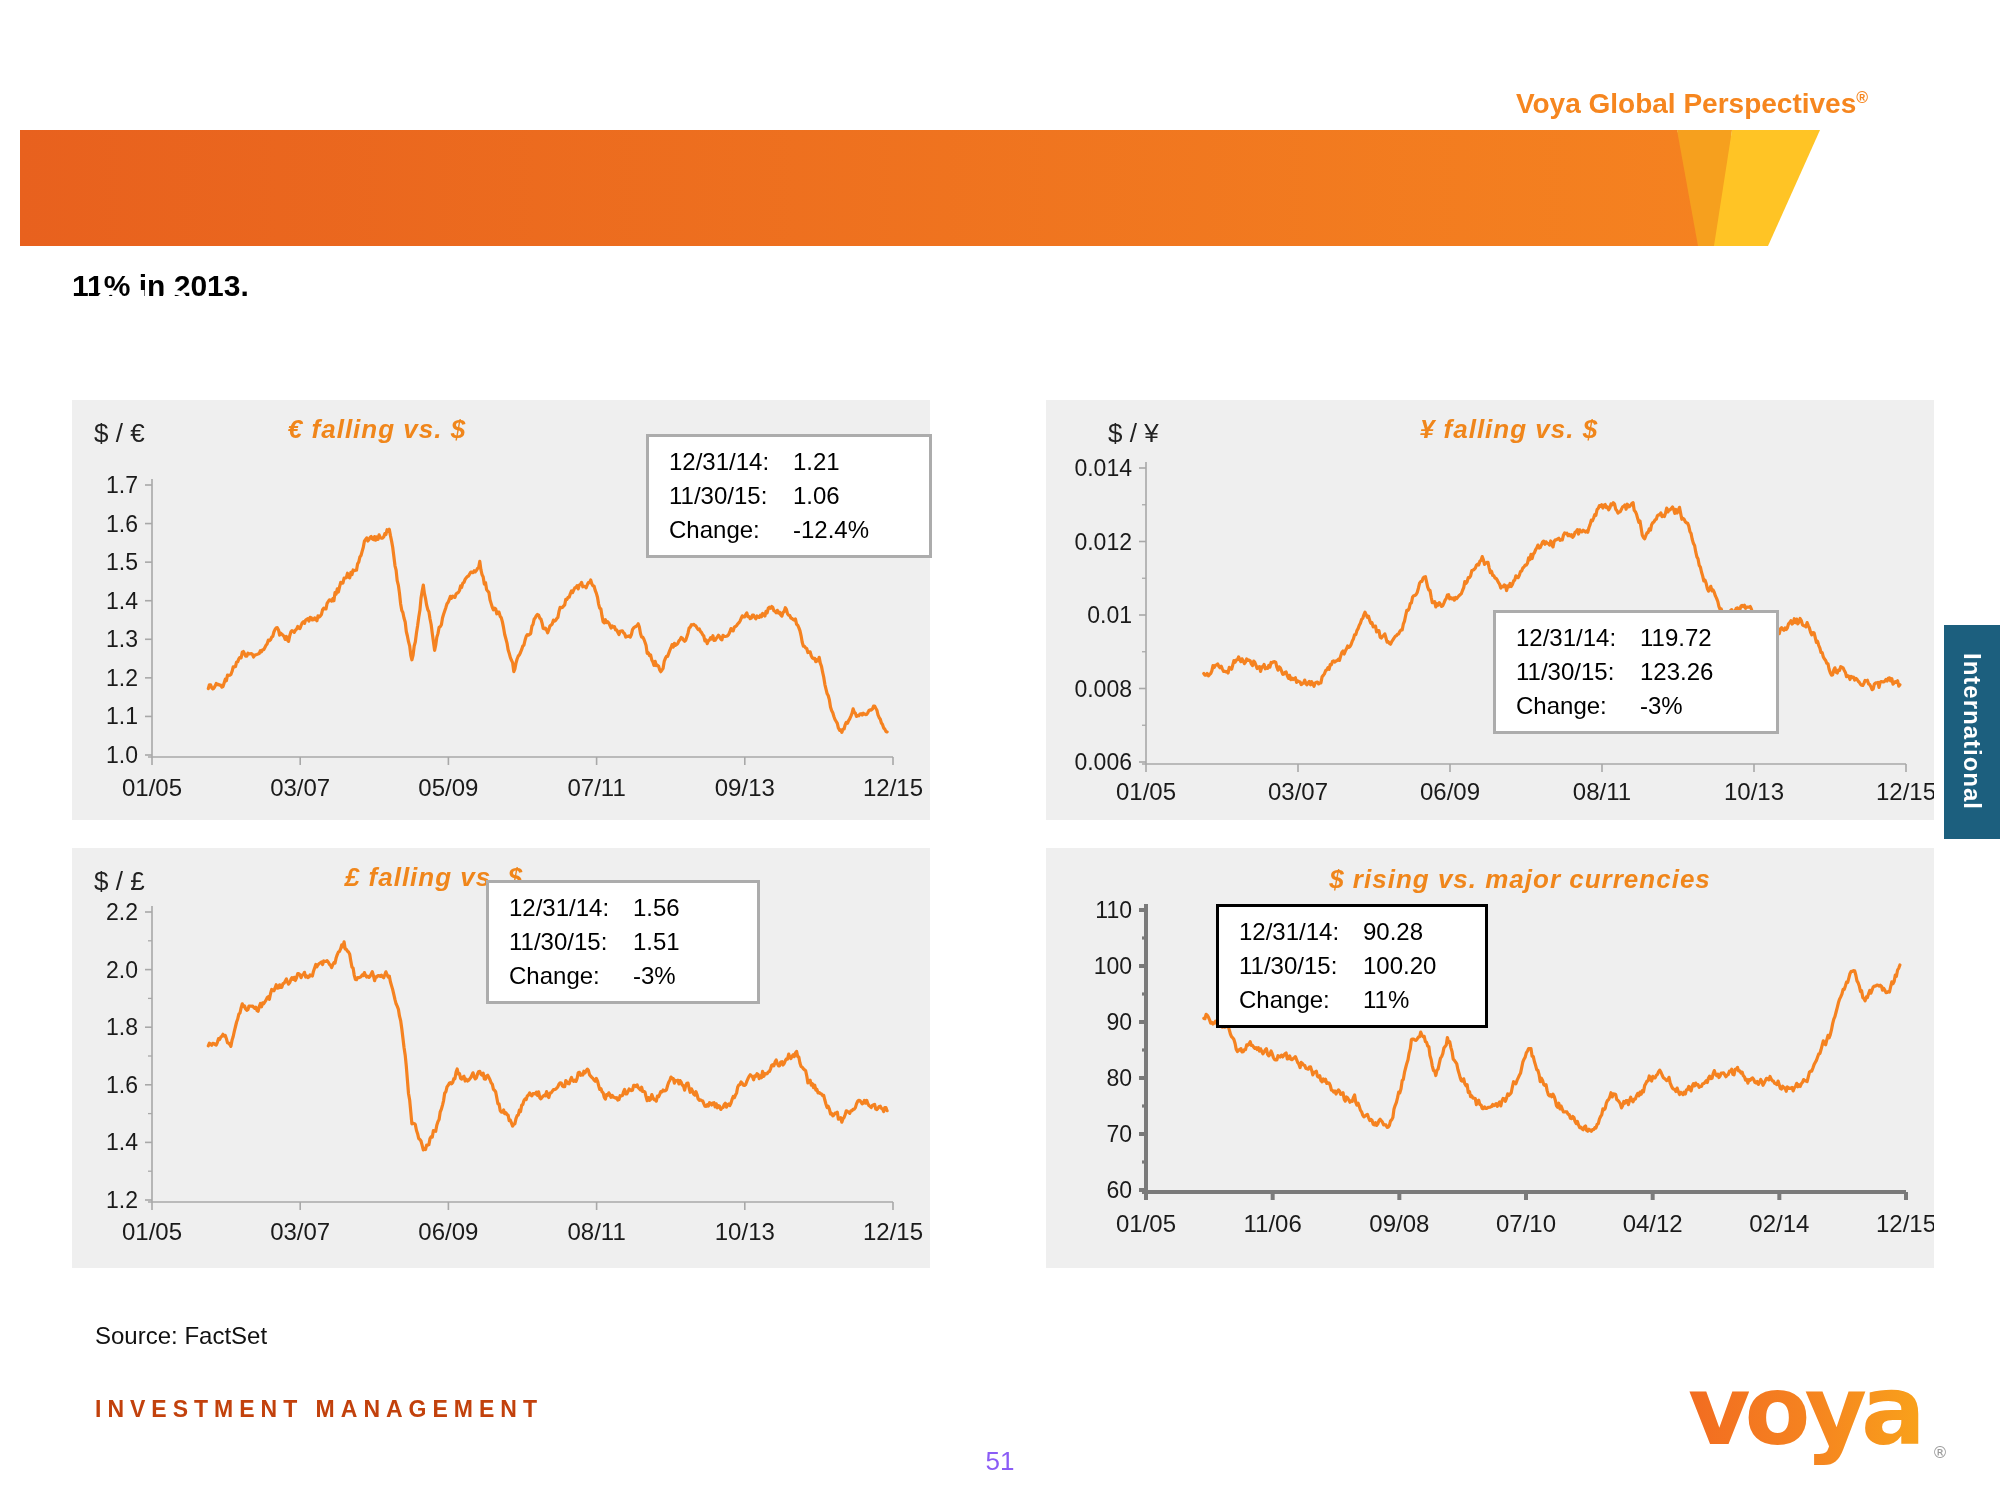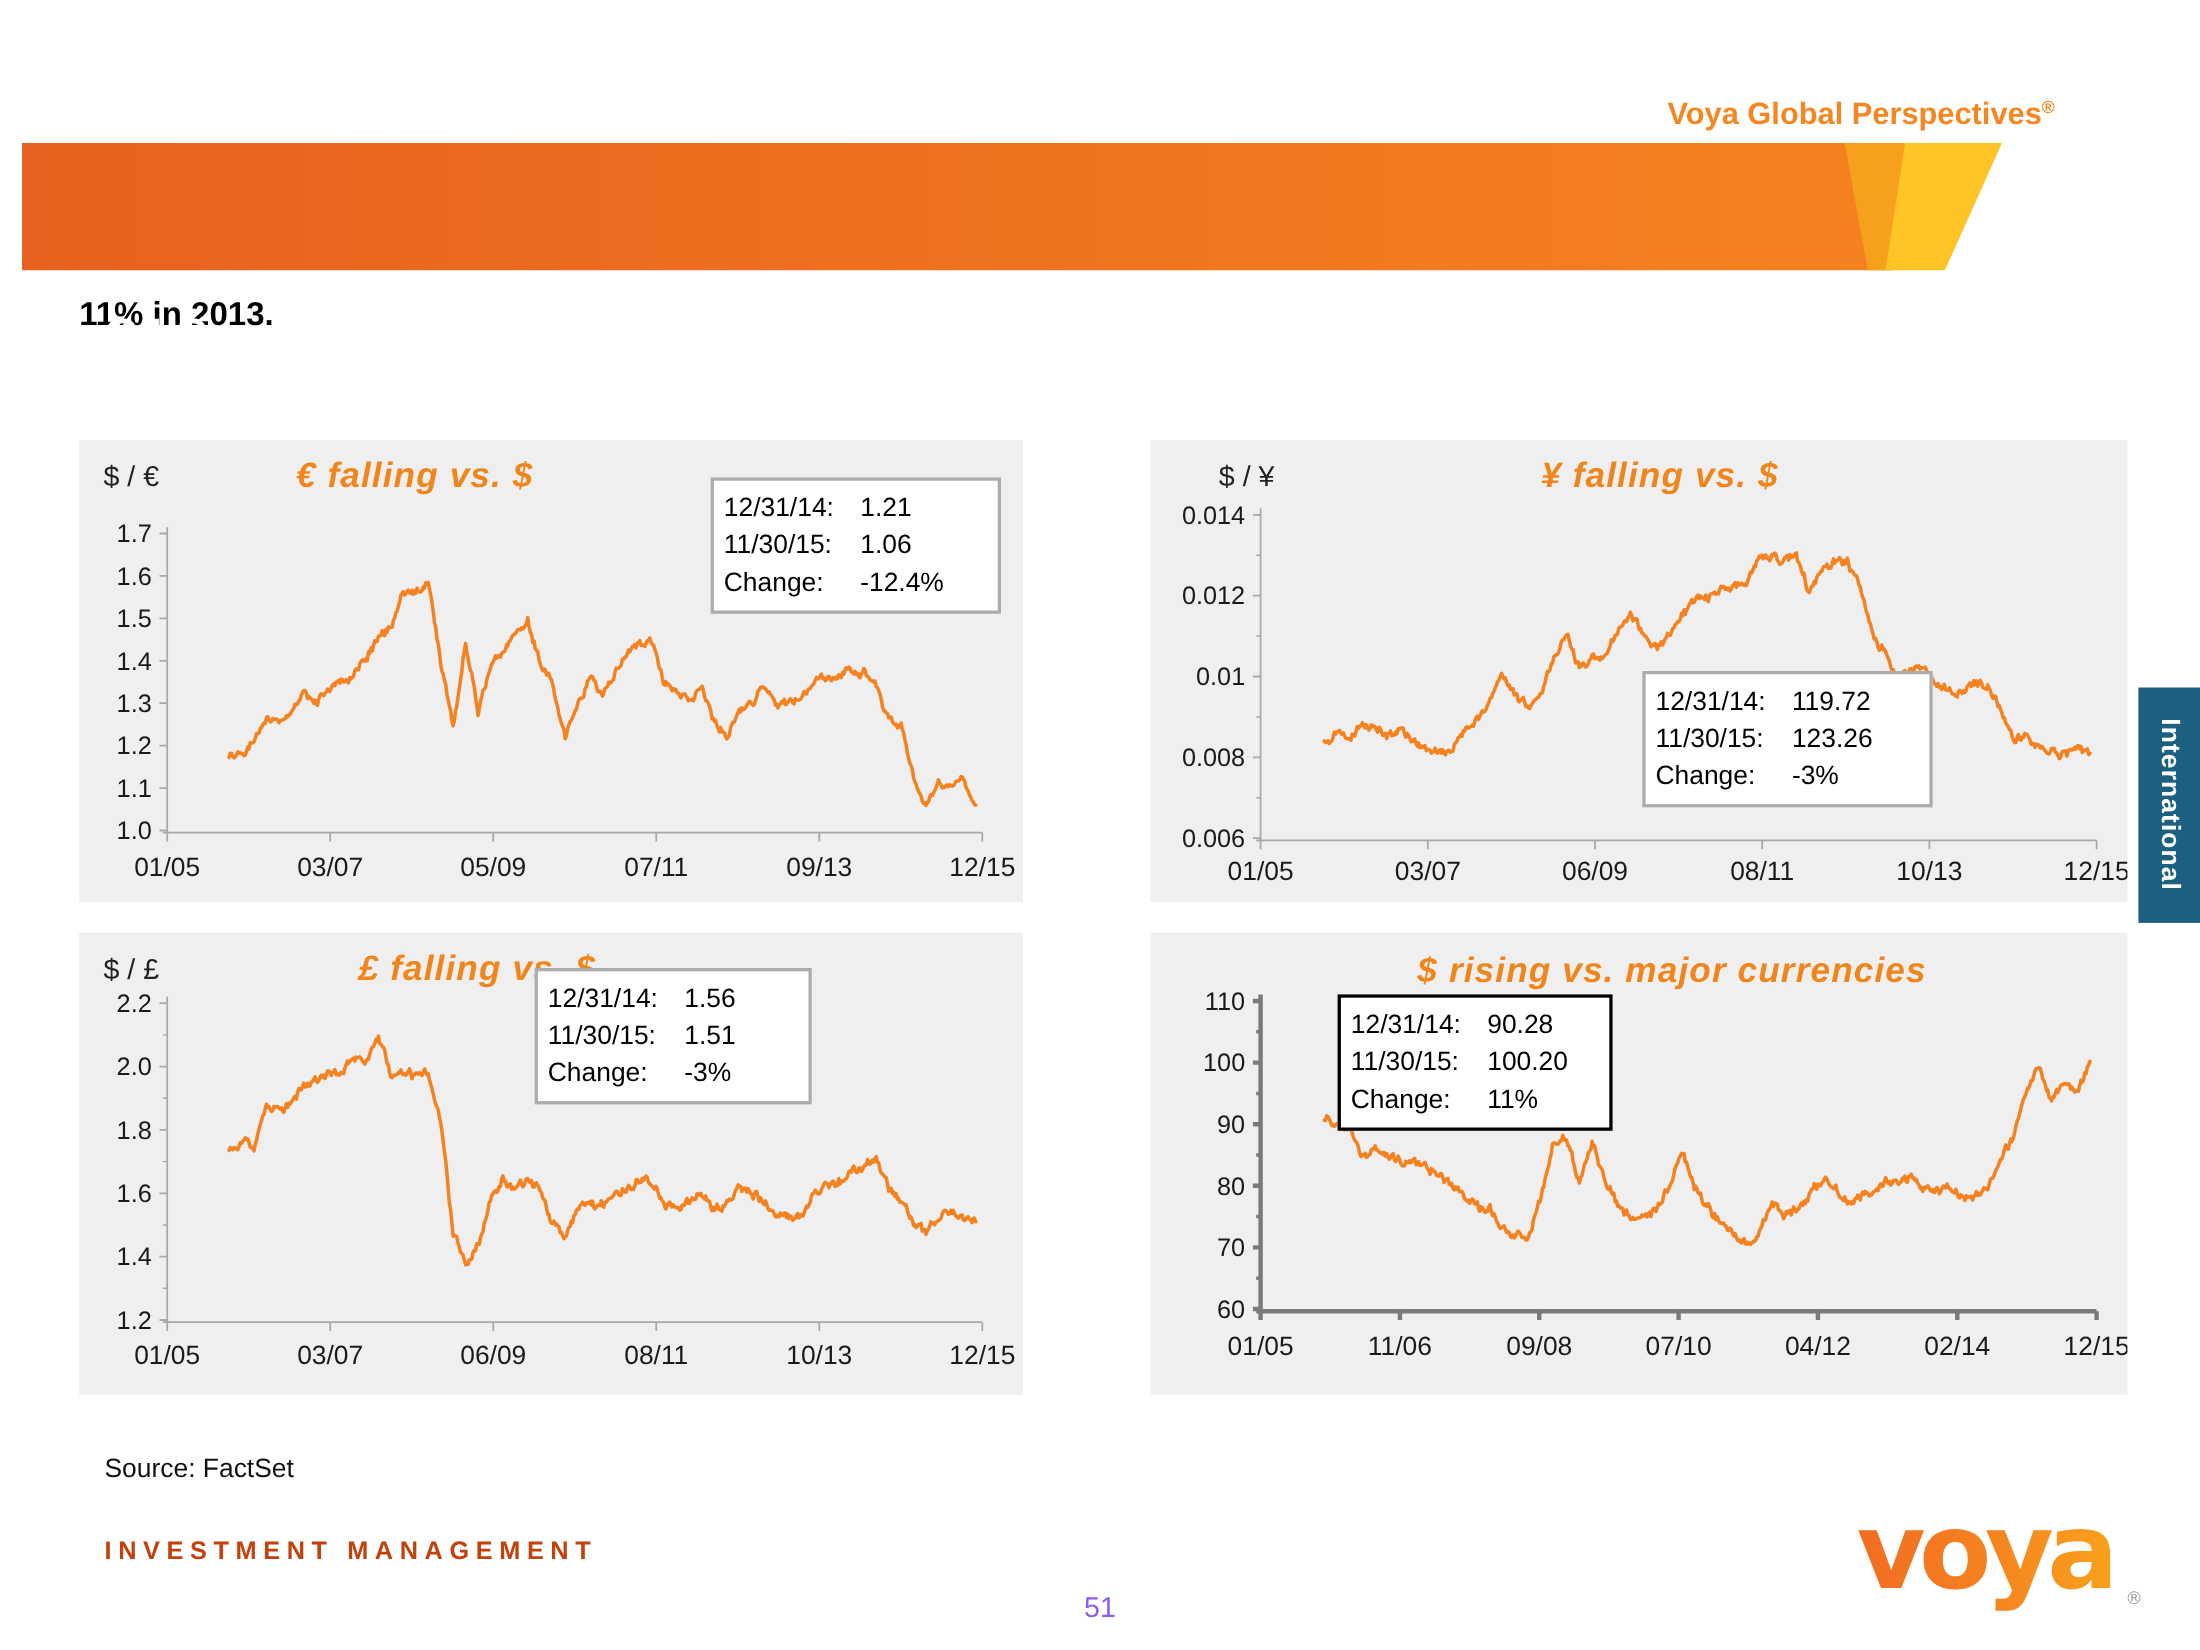--- a/index.html
+++ b/index.html
@@ -27,30 +27,30 @@
   .panel{position:absolute;background:#EFEFEF;}
   #p1{left:72px;top:400px;width:858px;height:420px;}
   #p2{left:1046px;top:400px;width:888px;height:420px;}
   #p3{left:72px;top:848px;width:858px;height:420px;}
   #p4{left:1046px;top:848px;width:888px;height:420px;}
   .pair-label{position:absolute;font-size:26px;color:#222;}
   #p1 .pair-label,#p3 .pair-label{left:22px;top:18px;}
   #p2 .pair-label{left:62px;top:18px;}
   .chart-title{
     position:absolute;top:14px;transform:translateX(-50%);
-    font-size:32px;font-weight:bold;font-style:italic;letter-spacing:1px;color:#F0861B;
+    font-size:26px;font-weight:bold;font-style:italic;letter-spacing:1px;color:#F0861B;
     white-space:nowrap;z-index:2;
   }
   #p1 .chart-title{left:305px;}
   #p2 .chart-title{left:438px;margin-left:25px;}
   #p3 .chart-title{left:362px;}
   #p4 .chart-title{left:474px;top:16px;}
   .callout{
     position:absolute;background:#ffffff;border:3px solid #ACACAC;z-index:4;
-    padding:8px 9px;font-size:24px;line-height:34px;color:#000;
+    padding:8px 20px;font-size:24px;line-height:34px;color:#000;
   }
   #p1 .callout{left:574px;top:34px;width:240px;}
   #p2 .callout{left:447px;top:210px;width:240px;}
   #p3 .callout{left:414px;top:32px;width:228px;}
   #p4 .callout{left:170px;top:56px;width:226px;border-color:#000000;}
   .callout-row{display:flex;}
   .callout-row .cl{width:124px;flex:none;}
   svg.plot{position:absolute;left:0;top:0;z-index:1;}
   
   .side-tab{

